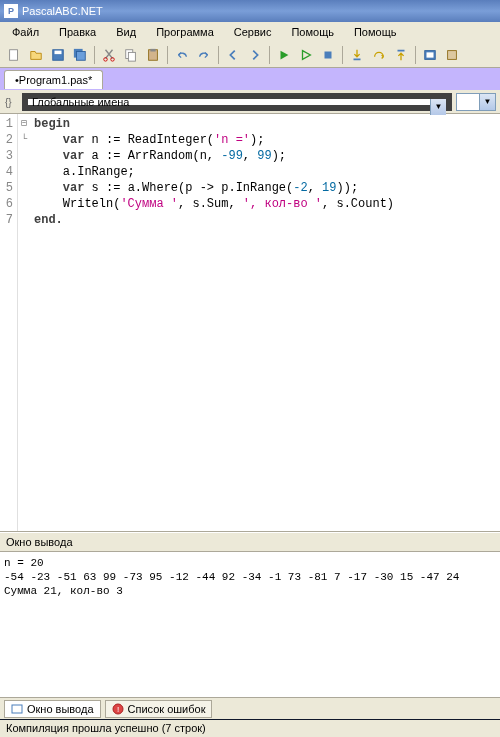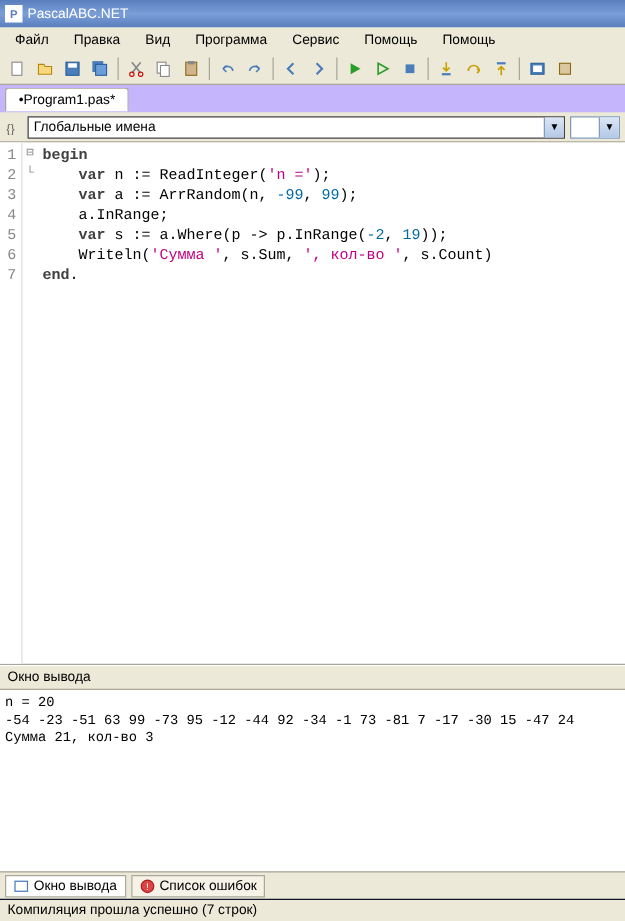--- a/index.html
+++ b/index.html
@@ -97,21 +97,21 @@
 .combo-icon {
   width: 14px;
   height: 14px;
   display: inline-flex;
   align-items: center;
   justify-content: center;
 }
 .combo {
   flex: 1;
   background: #fff;
-  border: 1px solid #404040;
+  border: 6px solid #404040;
   height: 18px;
   display: flex;
   align-items: center;
   padding: 0 4px;
   font-size: 11px;
   position: relative;
 }
 .combo-arrow {
   position: absolute;
   right: 0;

